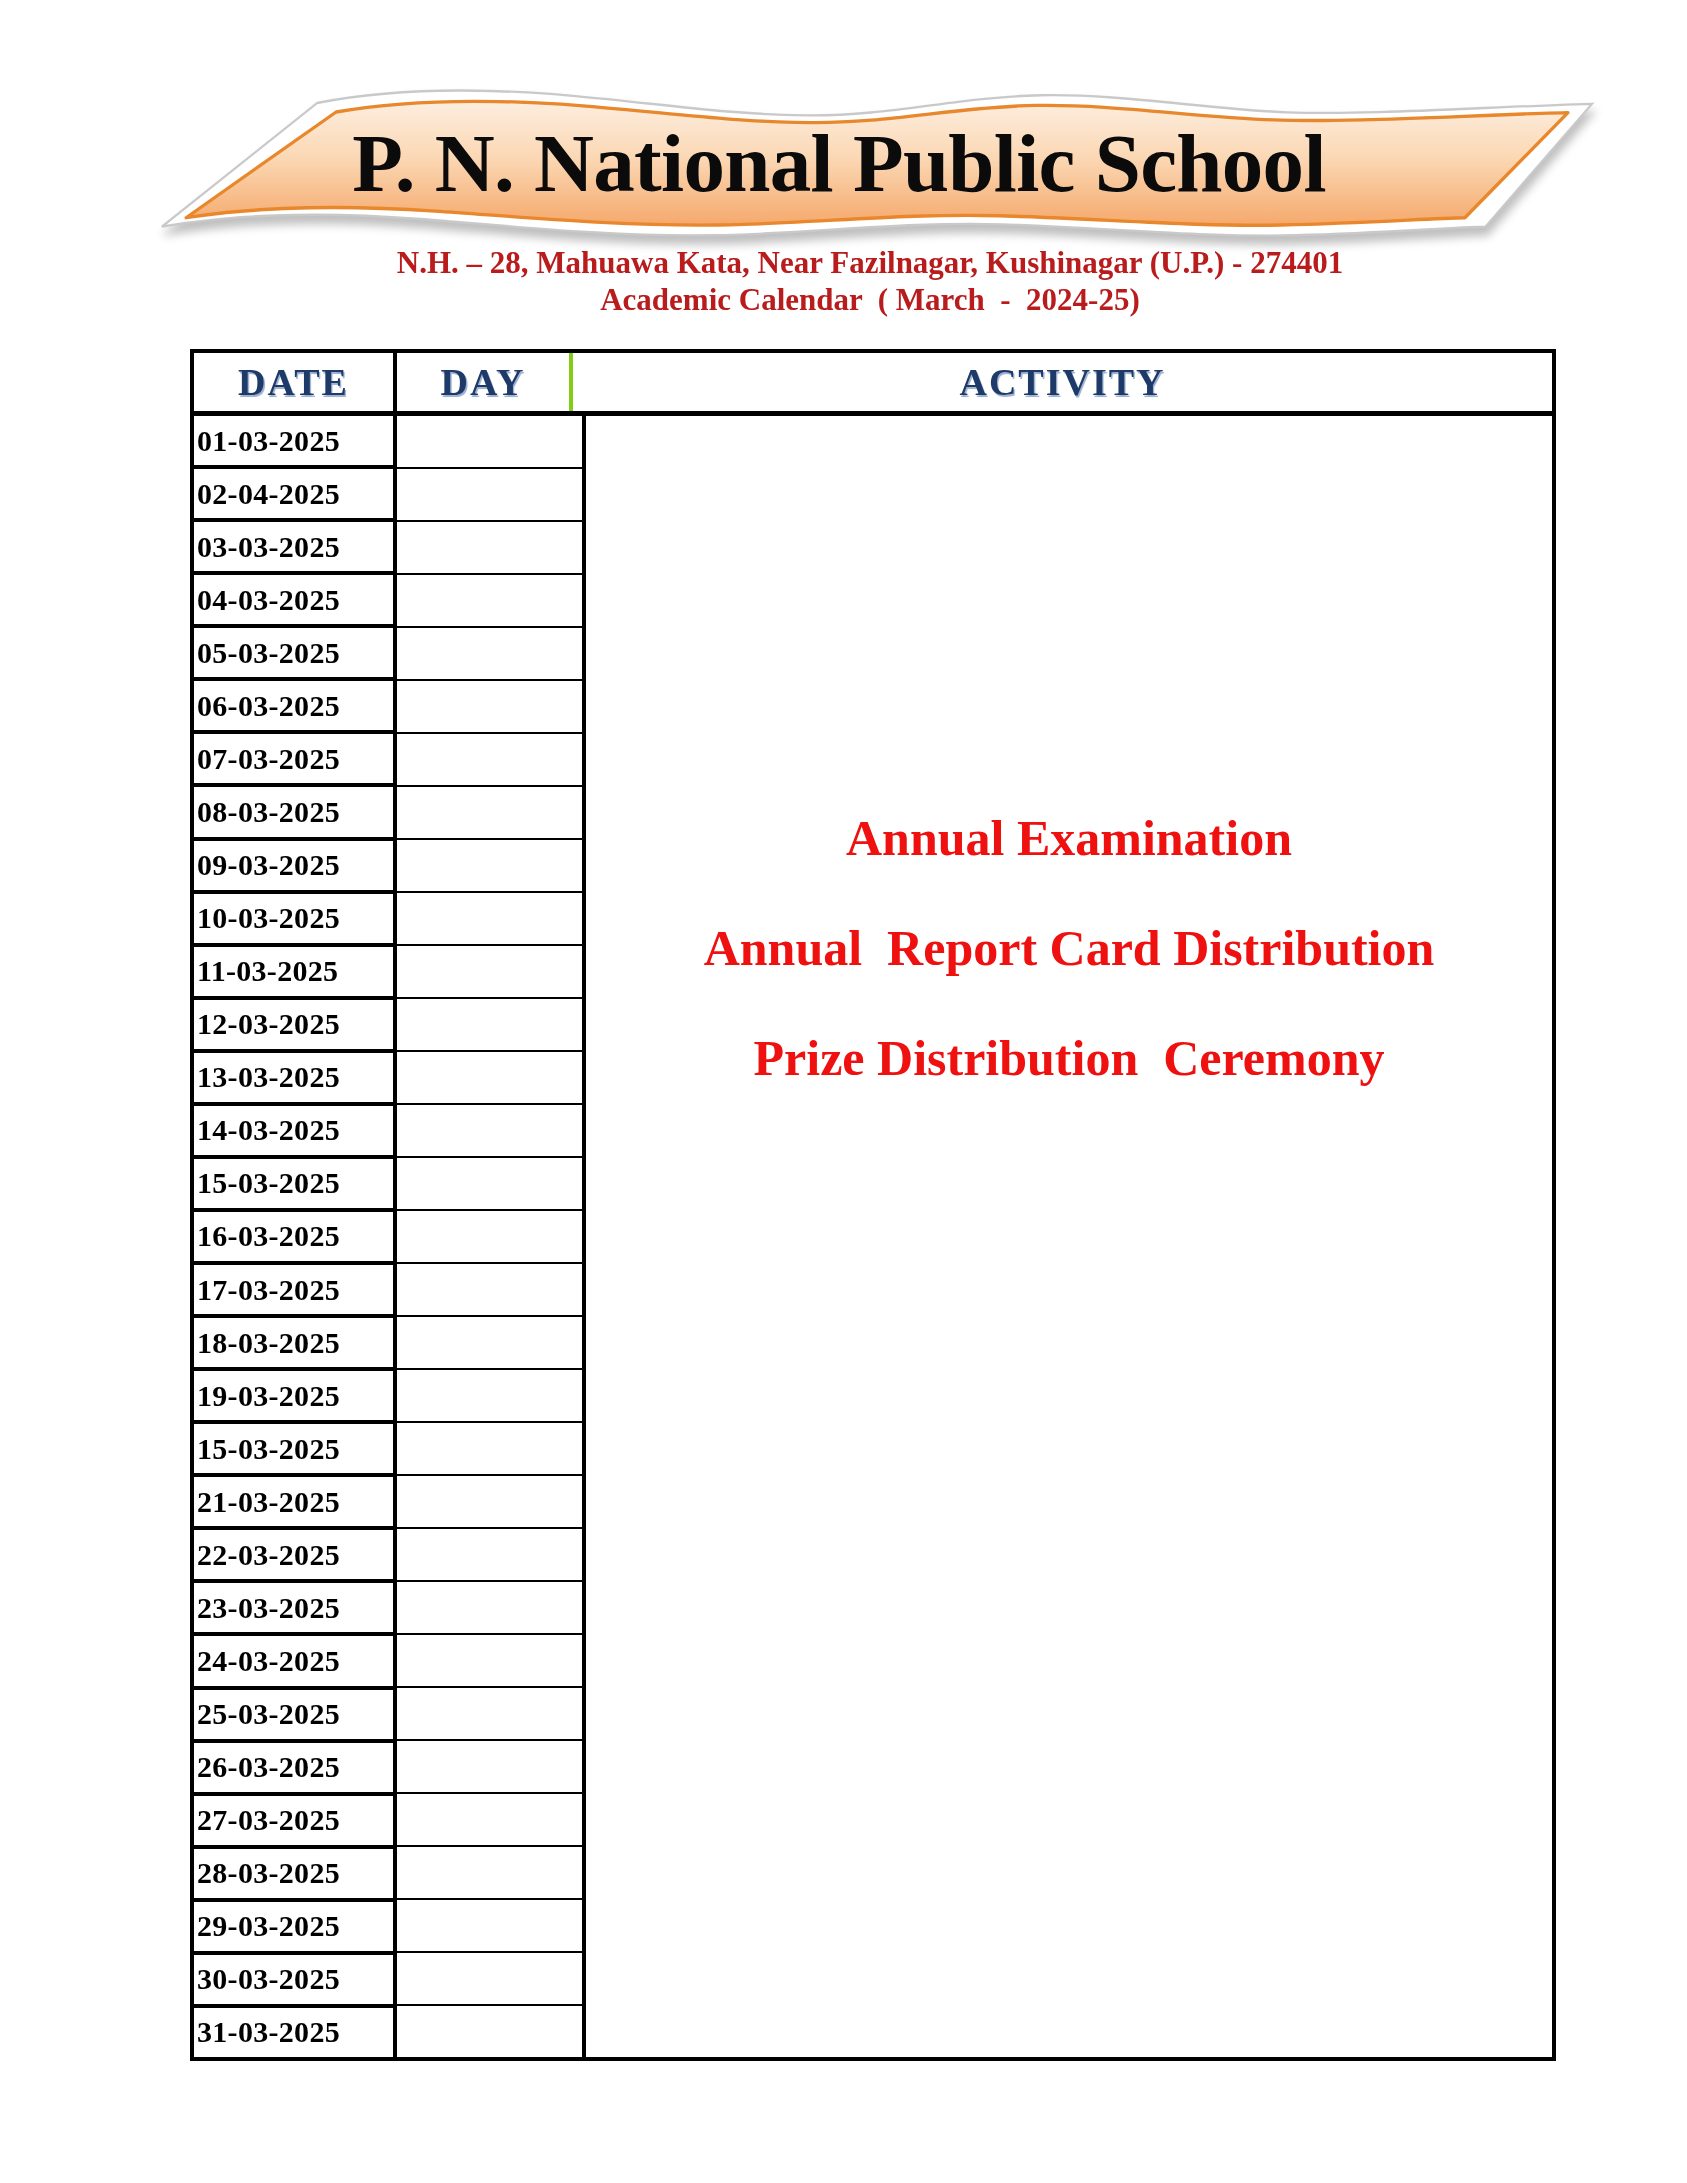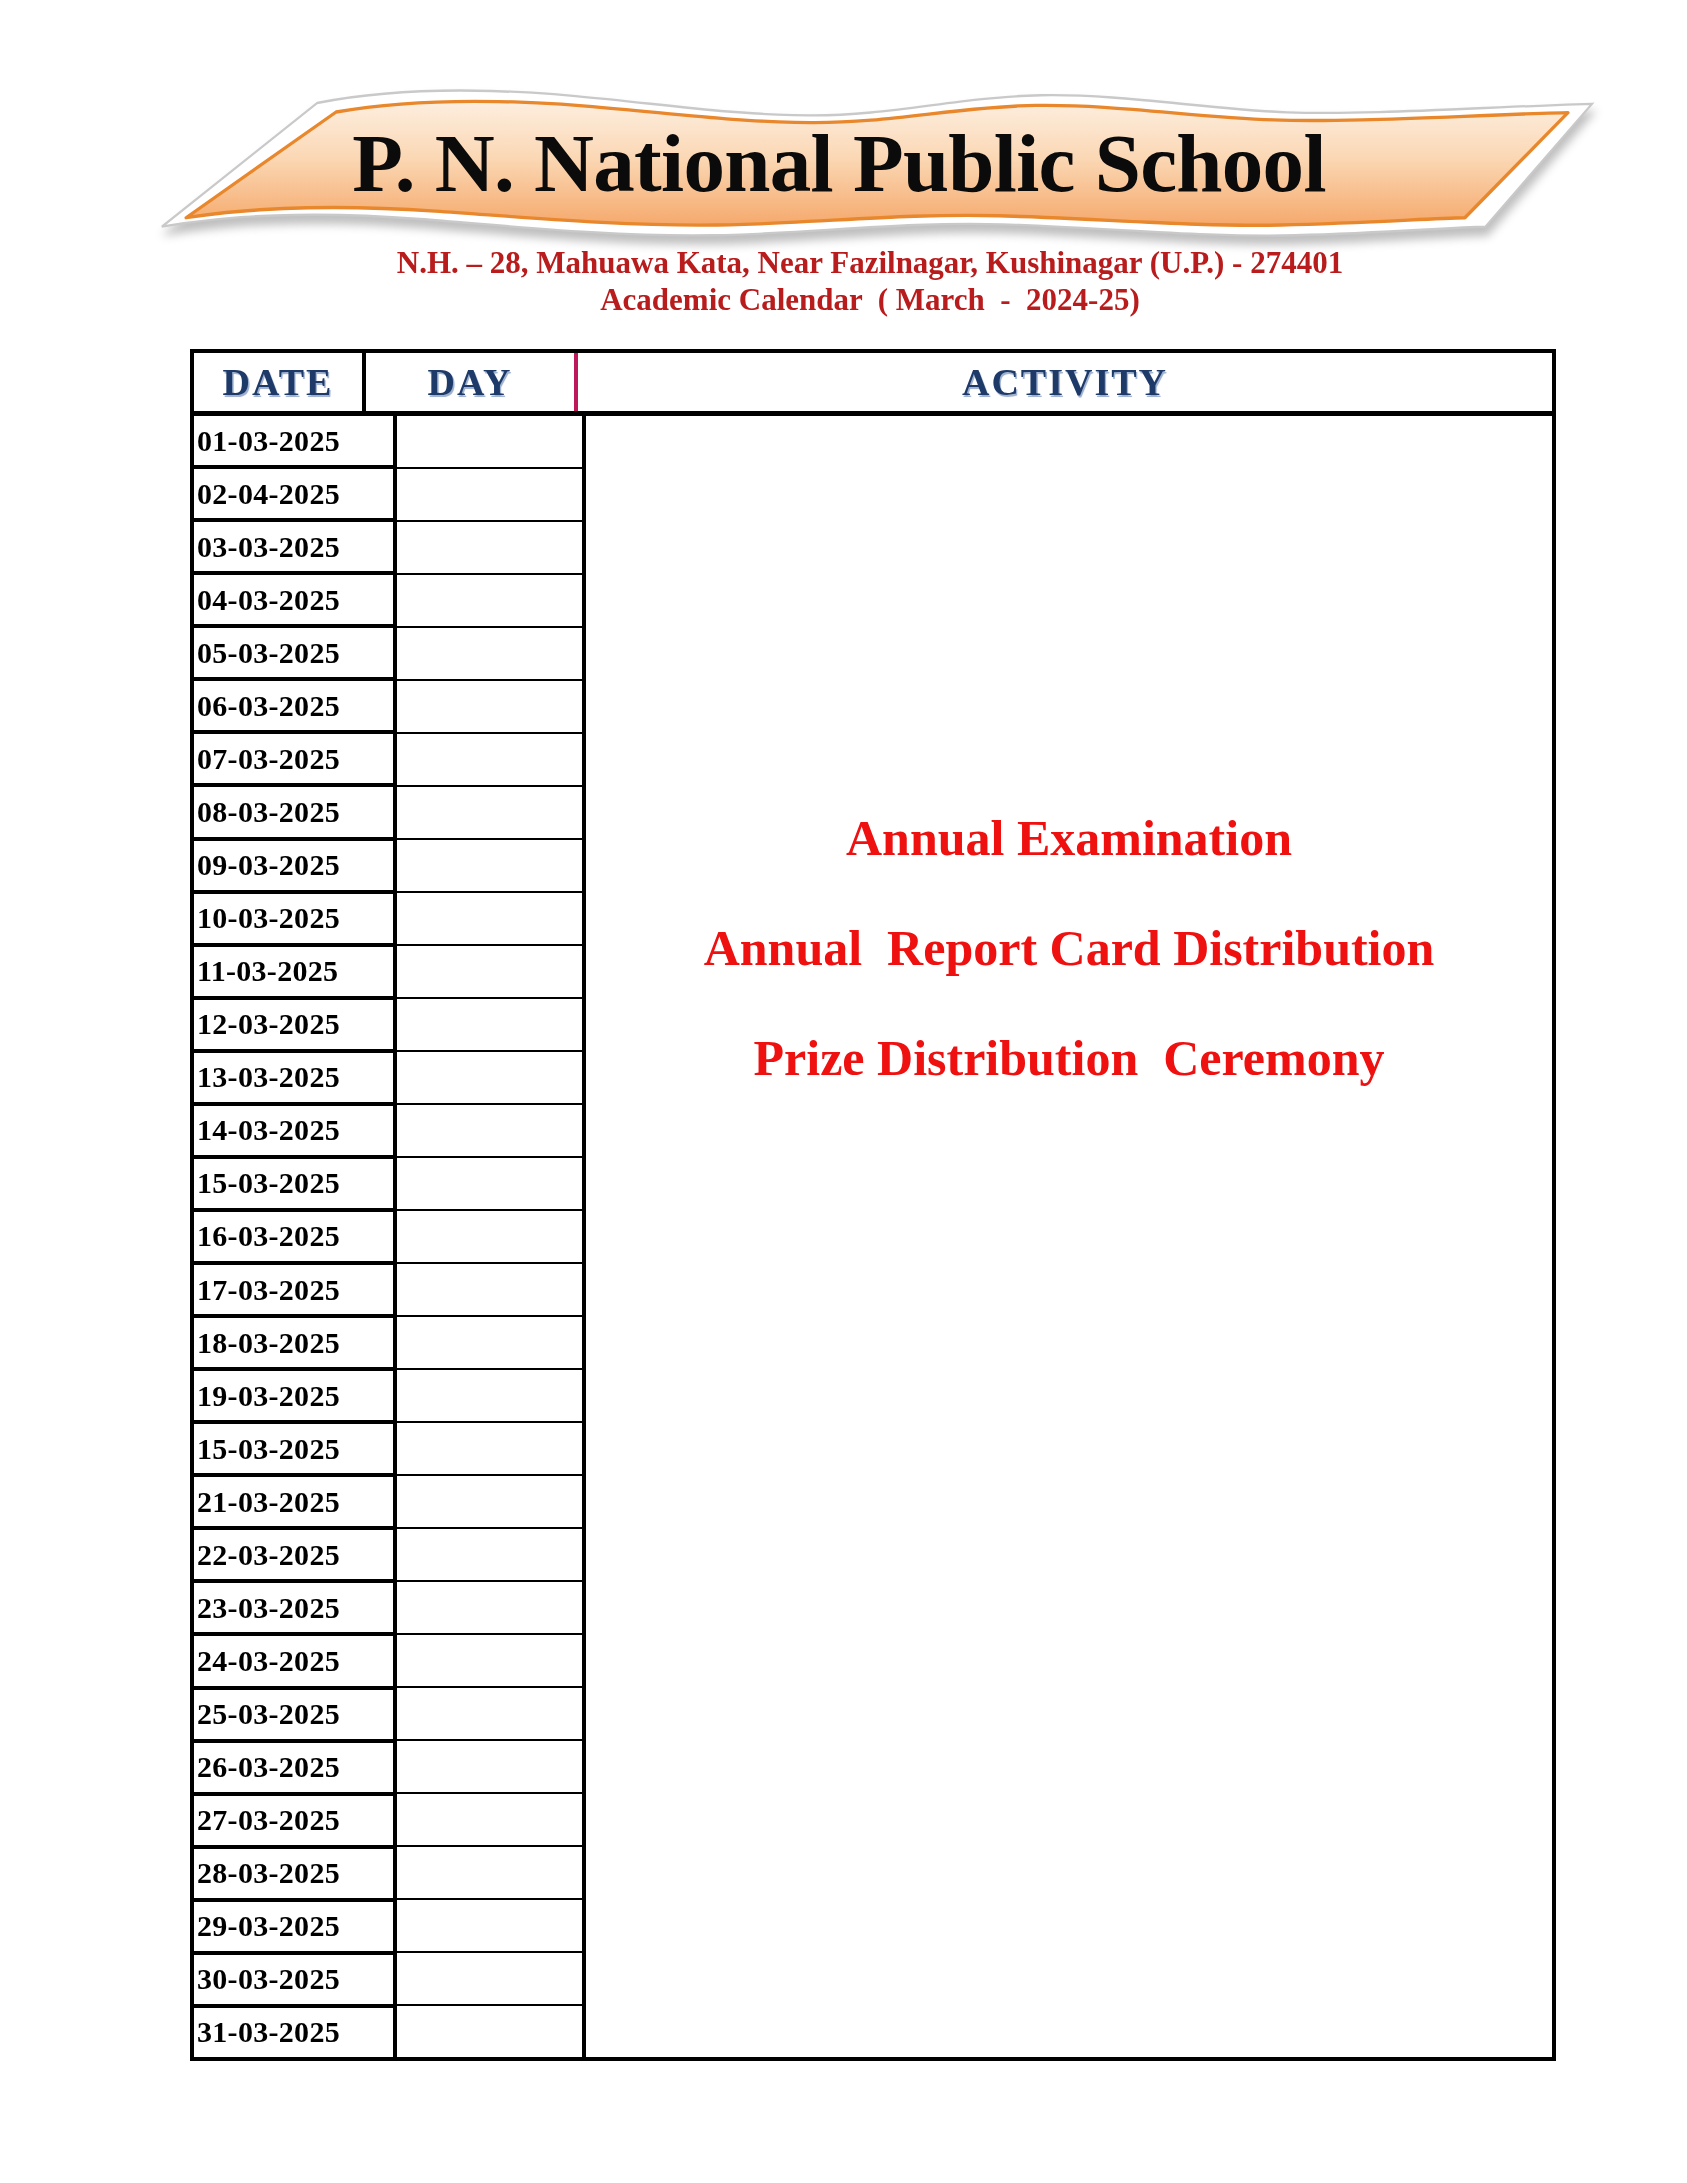--- a/index.html
+++ b/index.html
@@ -44,22 +44,22 @@
   .header-row {
     flex: none; height: 63px; display: flex;
     border-bottom: 5.3px solid #000; box-sizing: border-box;
   }
   .hcell {
     display: flex; align-items: center; justify-content: center;
     font-weight: bold; font-size: 38px; letter-spacing: 2px;
     color: #1e3a69; text-shadow: 1.3px 2px 0.7px #9db0cf;
     box-sizing: border-box;
   }
-  .hcell-date { width: 172px; border-right: 4px solid #000; }
-  .hcell-day { width: 212px; border-right: 4px solid #be185d; }
+  .hcell-date { width: 203px; border-right: 4px solid #000; }
+  .hcell-day { width: 176px; border-right: 4px solid #84cc16; }
   .hcell-activity { flex: 1; }
 
   .tbody { flex: 1; display: flex; min-height: 0; }
   .col-date { width: 203px; display: flex; flex-direction: column; box-sizing: border-box; }
   .col-day { width: 189px; display: flex; flex-direction: column; box-sizing: border-box; }
   .col-activity { flex: 1; position: relative; padding-left: 39px; }
 
   .cell-date {
     flex: 1; display: flex; align-items: center;
     padding-left: 3px; box-sizing: border-box;

